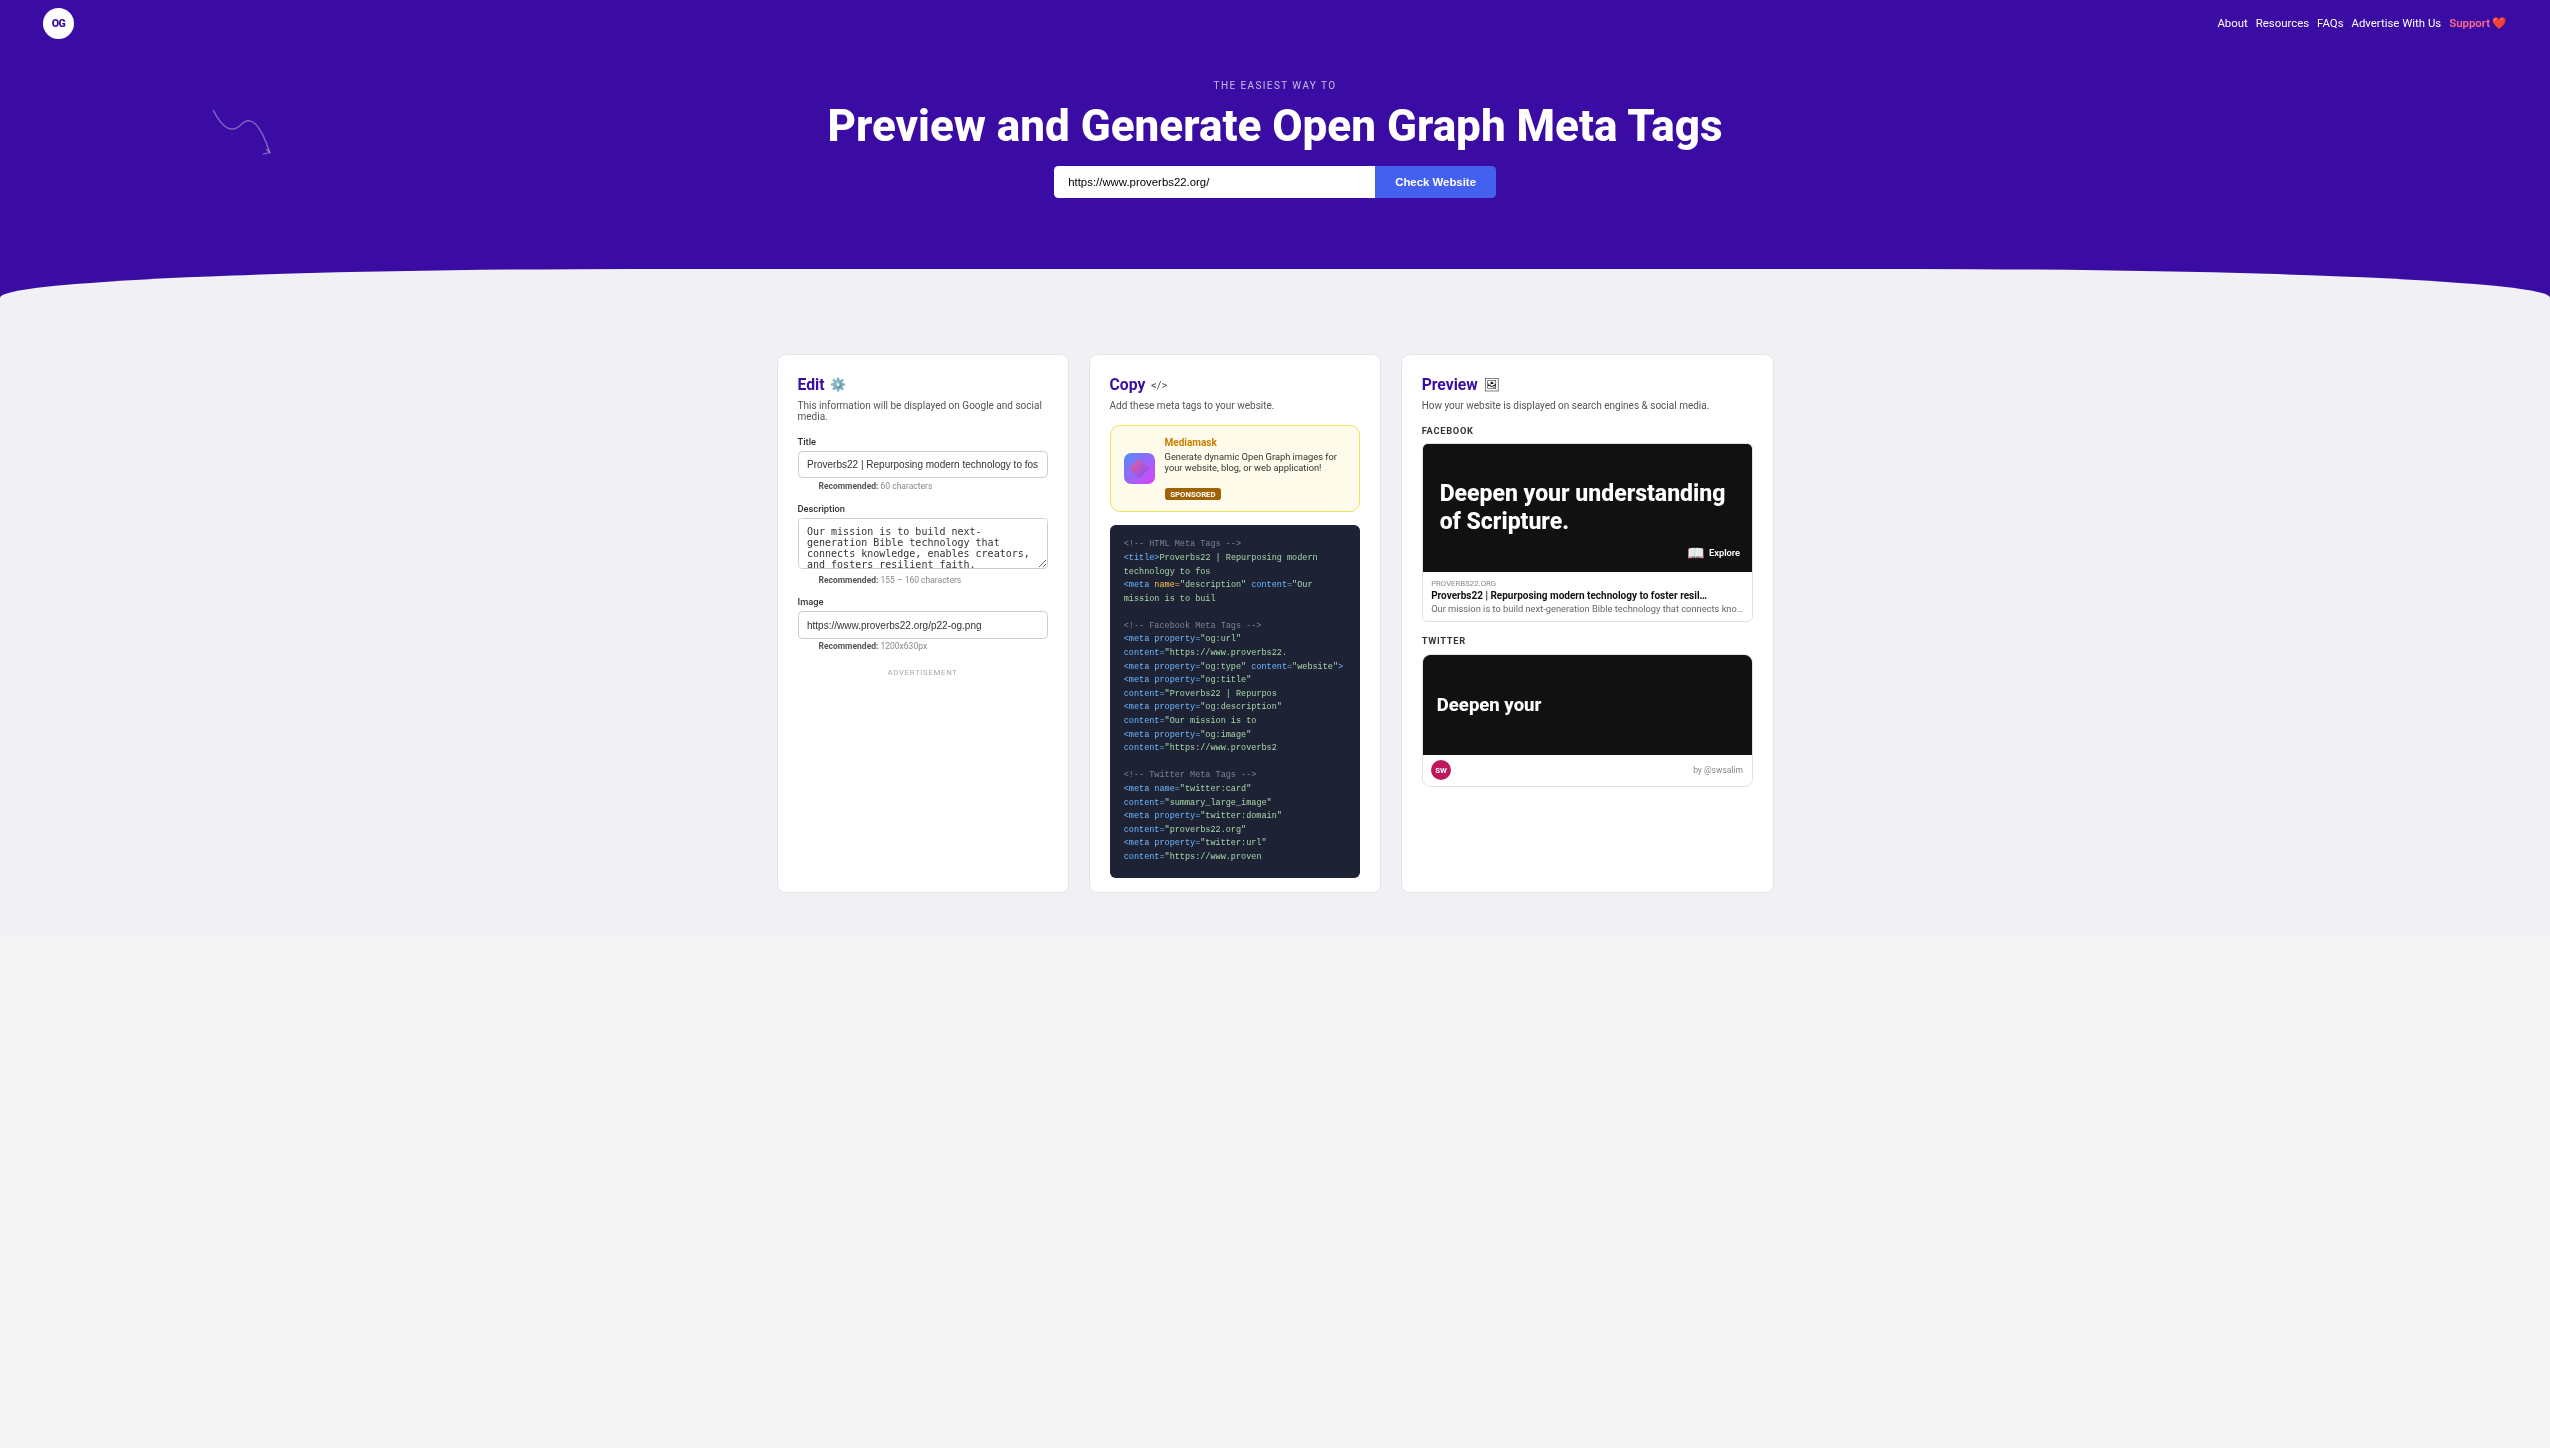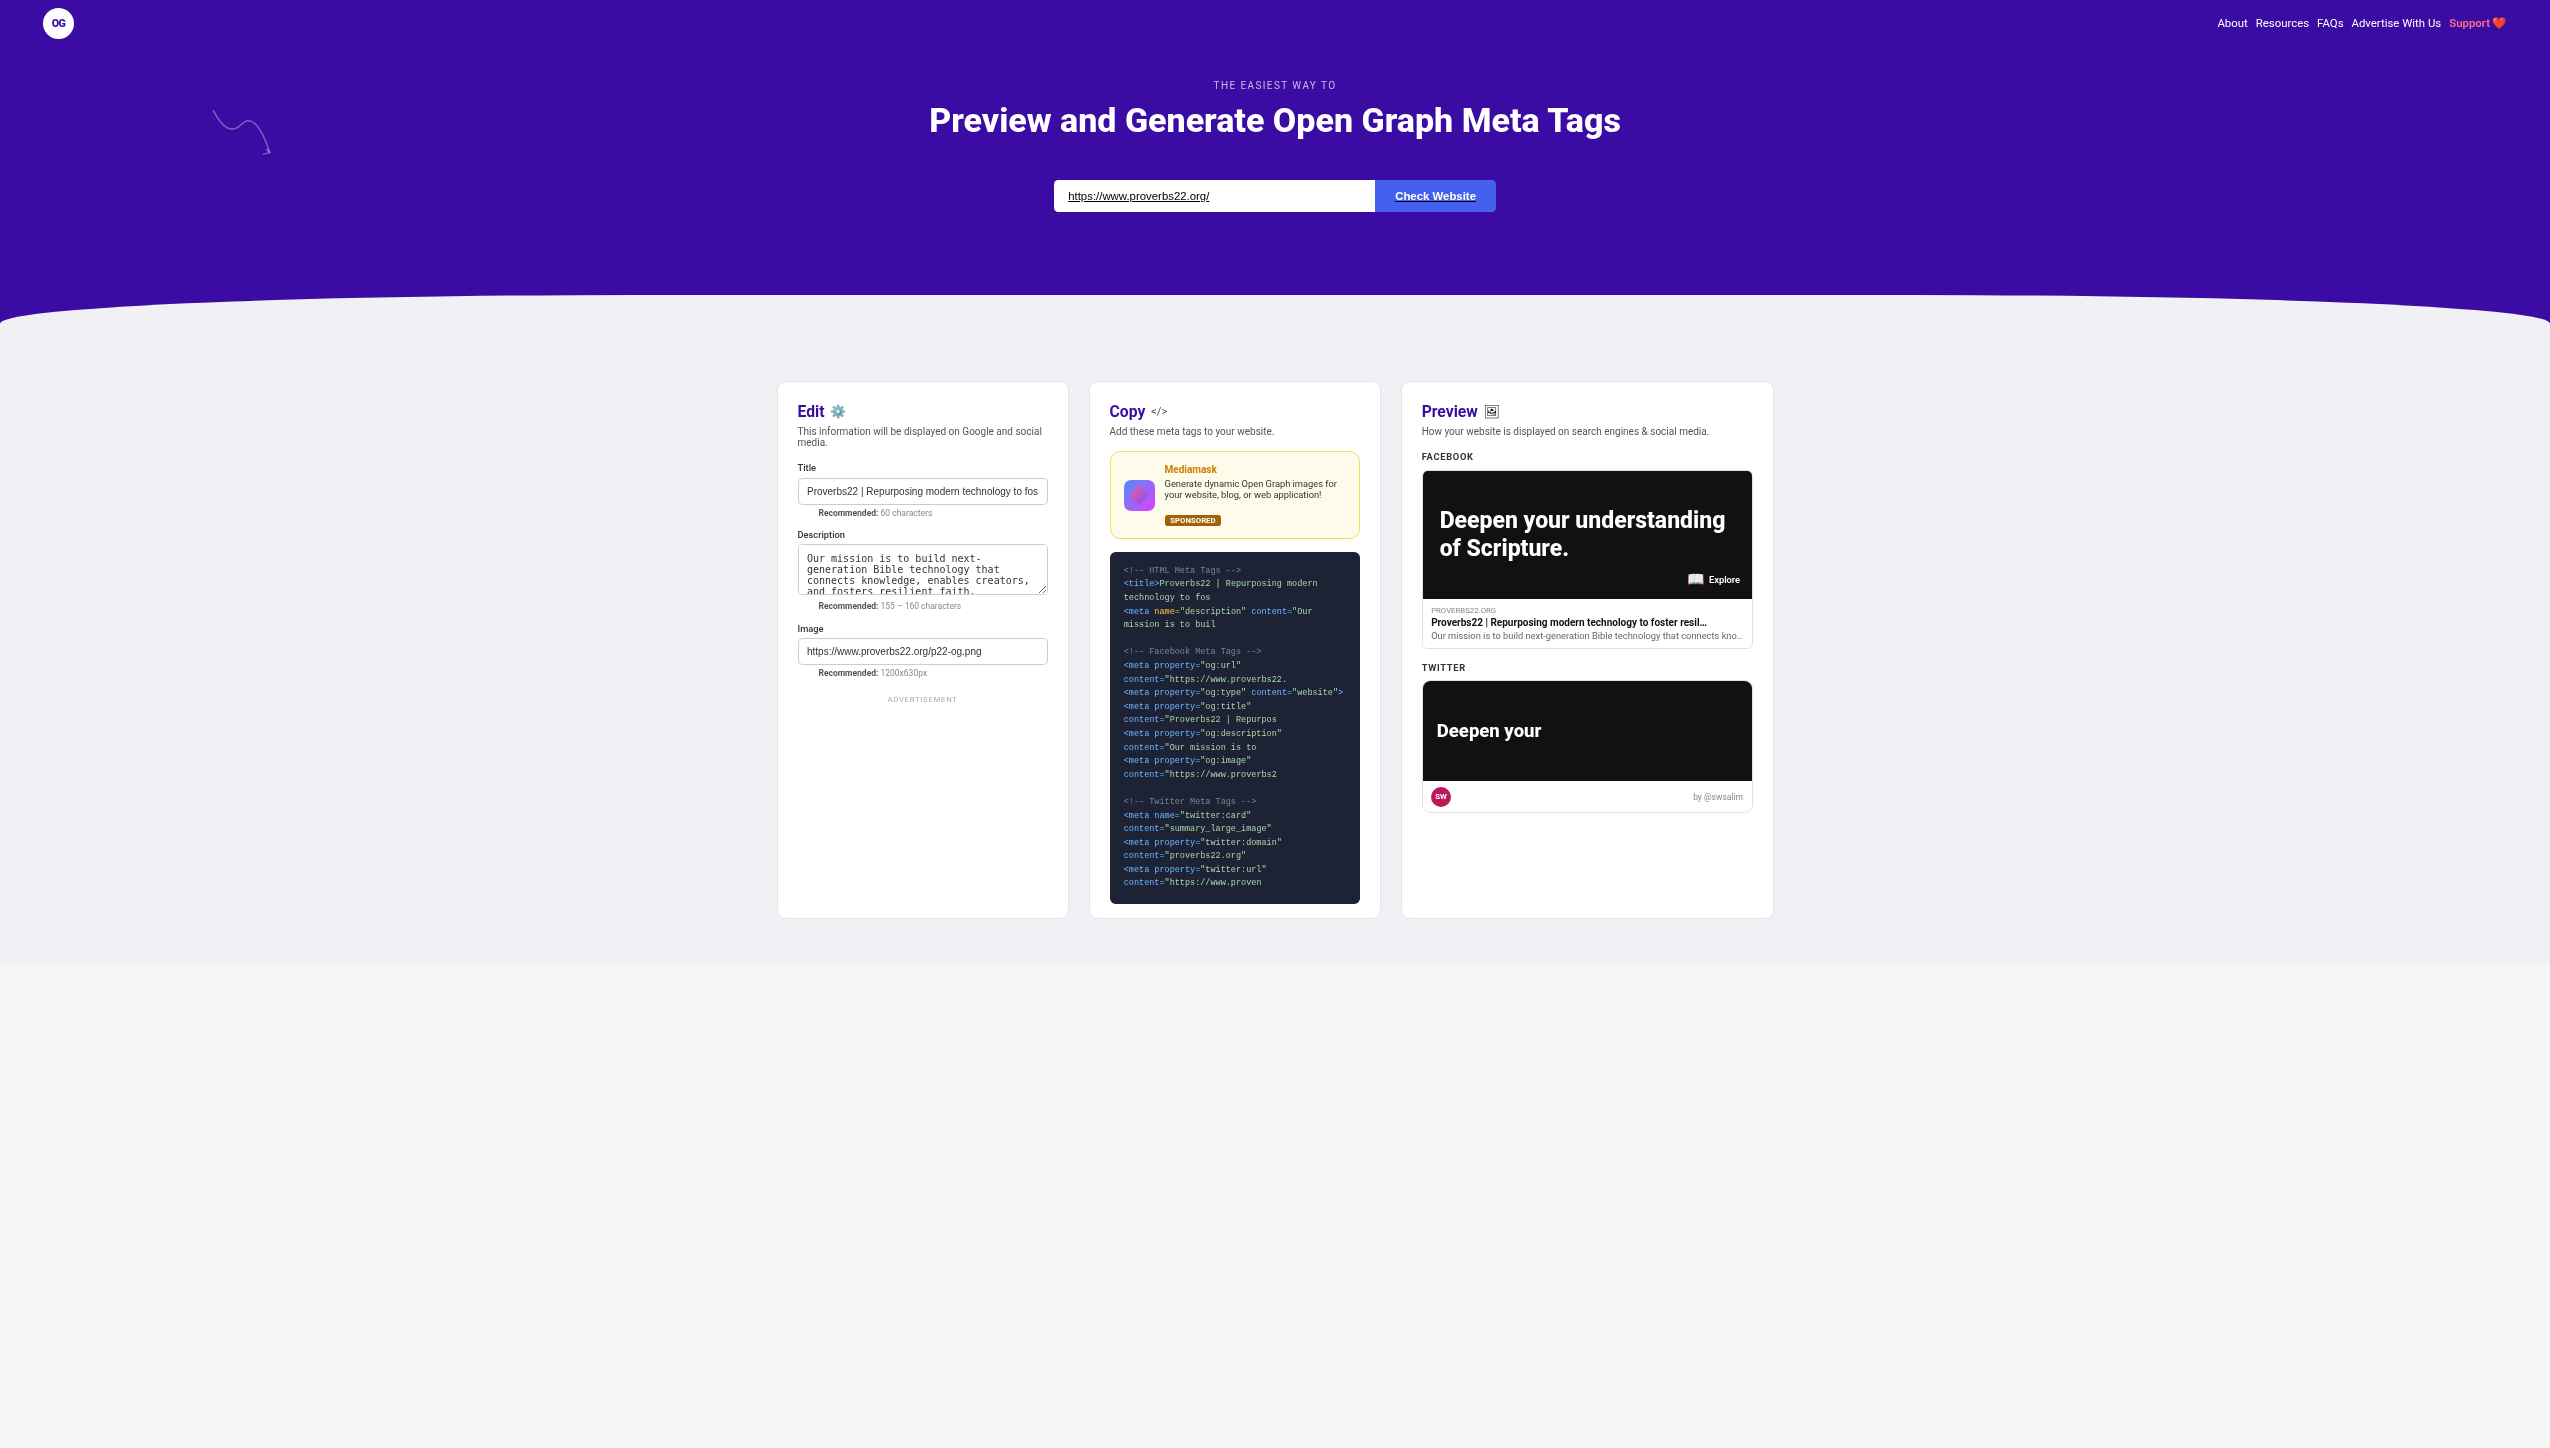--- a/index.html
+++ b/index.html
@@ -41,24 +41,24 @@
     .hero {
       background: #3a0ca3;
       padding: 34px 0 71px 0;
       text-align: center;
       position: relative;
     }
     .hero-eyebrow {
       color: rgba(255,255,255,0.7); font-size: 10px; letter-spacing: 1.4px; text-transform: uppercase; margin-bottom: 10px;
     }
     .hero-title {
-      color: white; font-size: 34px; font-weight: 800; line-height: 1.15; margin-bottom: 40px;
+      color: white; font-size: 44px; font-weight: 800; line-height: 1.15; margin-bottom: 14px;
     }
     .hero-input-row {
-      display: flex; justify-content: center; gap: 0; max-width: 442px; margin: 12px auto; text-decoration: underline;
+      display: flex; justify-content: center; gap: 0; max-width: 442px; margin: 0 auto;
     }
     .hero-input {
       flex: 1; padding: 10px 14.2px; font-size: 11.4px; border: none; border-radius: 4.3px 0 0 4.3px; outline: none;
     }
     .hero-btn {
       background: #4361ee; color: white; border: none; padding: 10px 20px; font-size: 11.4px; font-weight: 600; border-radius: 0 4.3px 4.3px 0; cursor: pointer;
     }
     .hero-squiggle {
       position: absolute; left: 199px; top: 50px; width: 85px; opacity: 0.7;
     }

